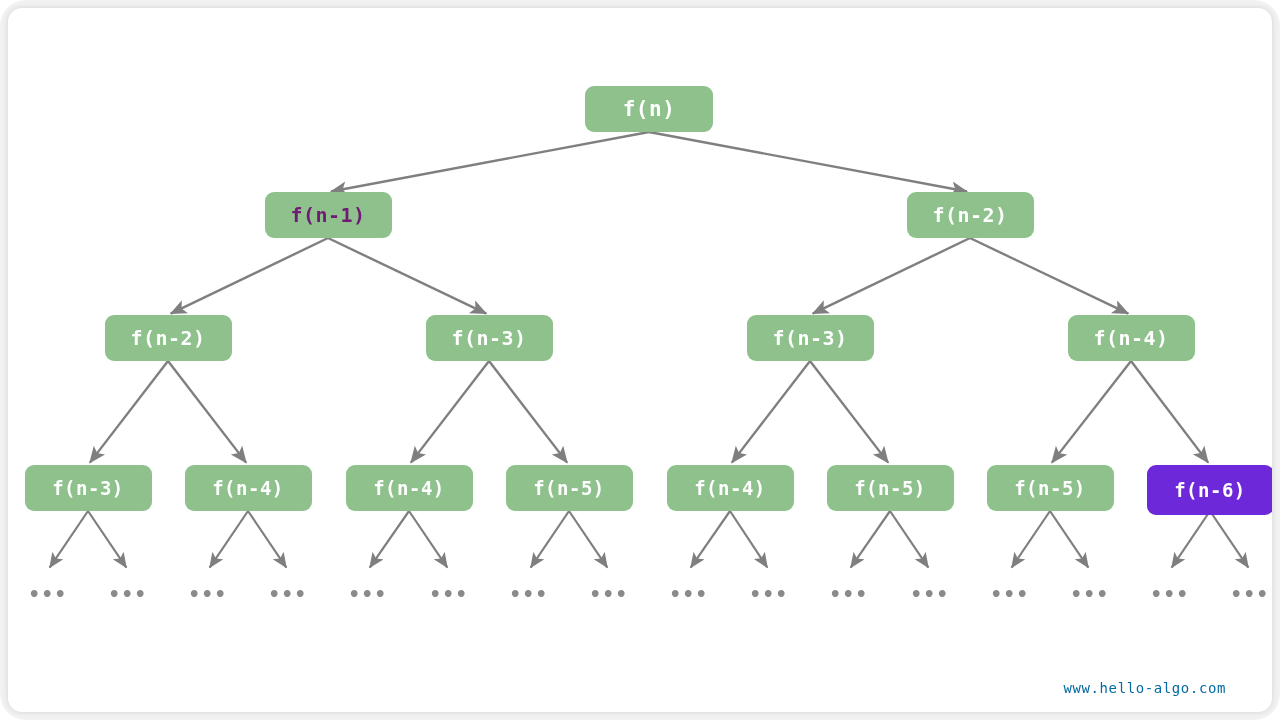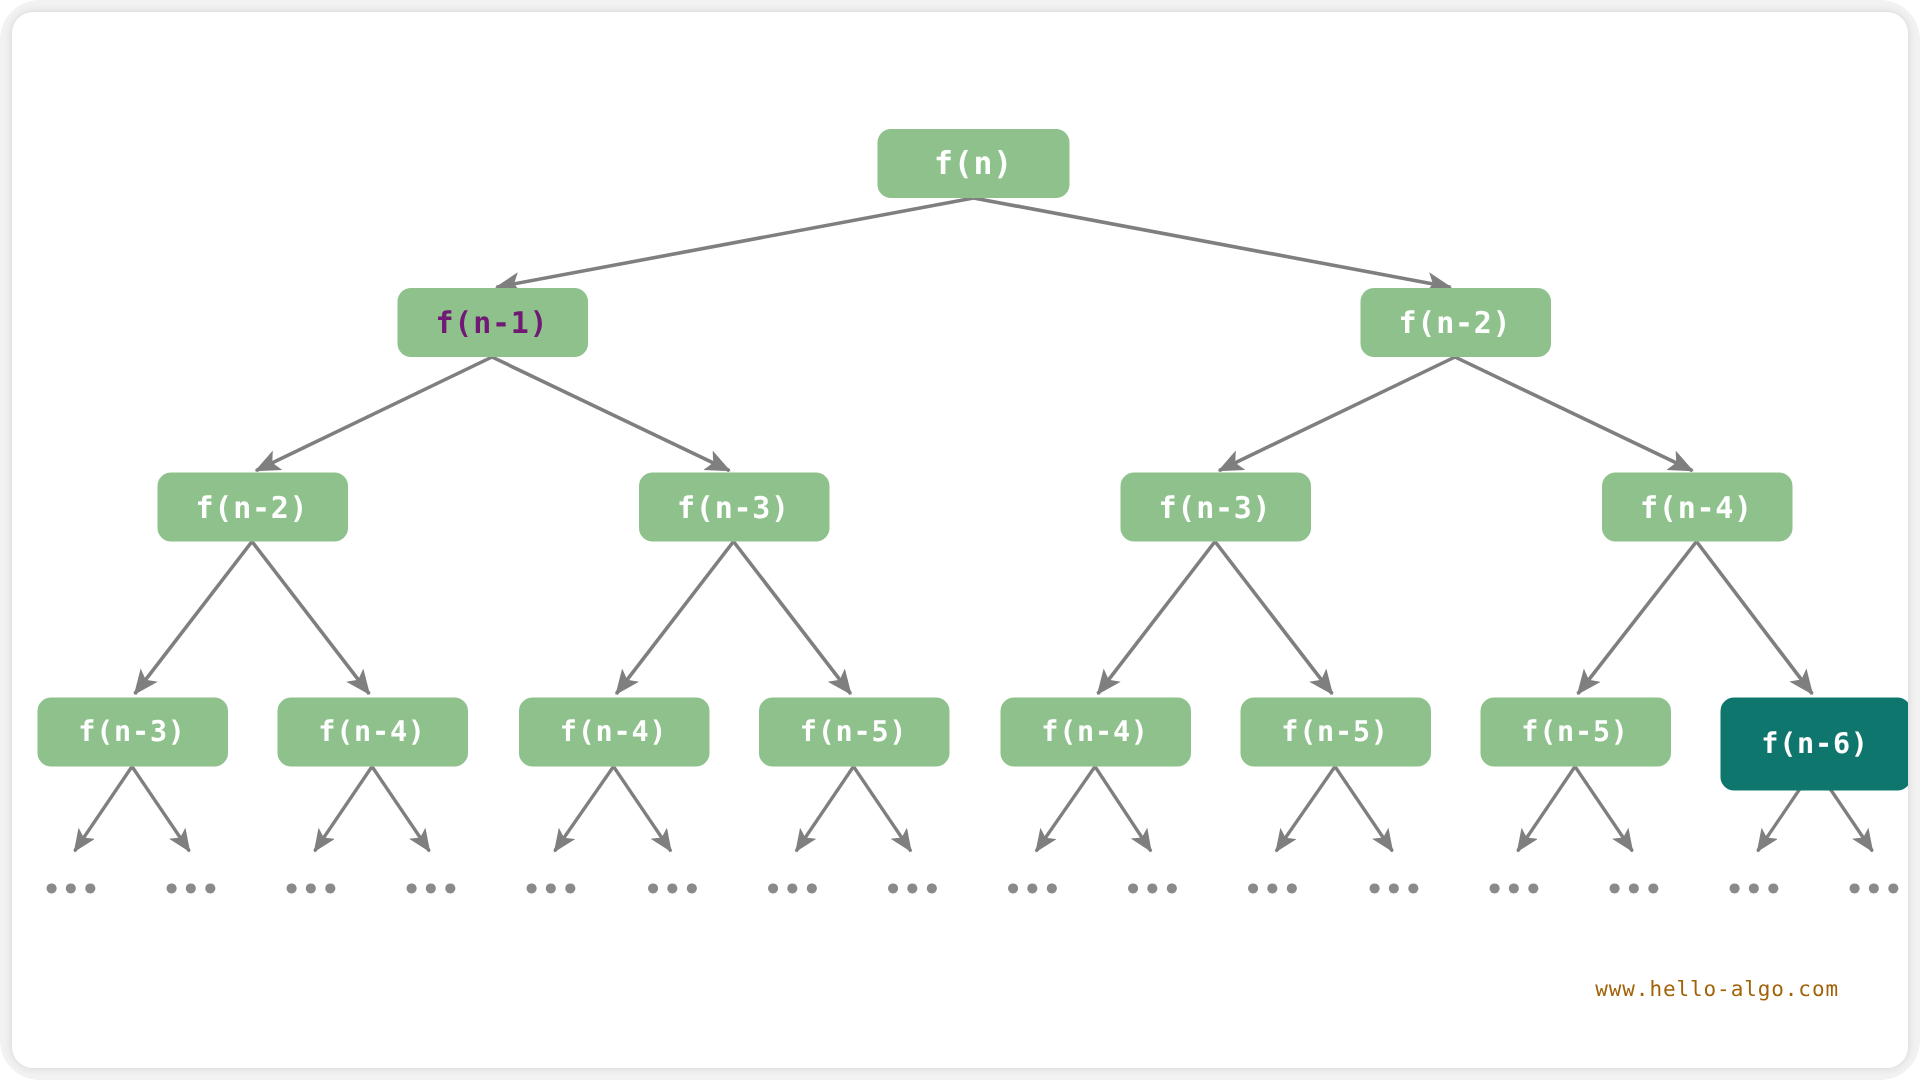--- a/index.html
+++ b/index.html
@@ -64,22 +64,22 @@
     font-size: 19px;
     font-weight: bold;
     letter-spacing: 1.5px;
     line-height: 1;
     transform: translate(-50%, -50%);
     user-select: none;
   }
   #watermark {
     position: absolute;
     right: 46px;
-    bottom: 44px;
-    color: #a16207;
+    bottom: 16px;
+    color: #0369a1;
     font-family: "DejaVu Sans Mono", monospace;
     font-size: 14px;
     letter-spacing: 0.6px;
     user-select: none;
   }
 </style>
 </head>
 <body>
 
 <div id="canvas">
@@ -163,21 +163,21 @@
         </div>
         <div class="node" style="left: 658.5px; top: 457px; width: 127px; height: 46px; font-size: 19px; background: rgb(142, 193, 140); color: rgb(255, 255, 255);">
           <span class="node-label">f(n-4)</span>
         </div>
         <div class="node" style="left: 818.5px; top: 457px; width: 127px; height: 46px; font-size: 19px; background: rgb(142, 193, 140); color: rgb(255, 255, 255);">
           <span class="node-label">f(n-5)</span>
         </div>
         <div class="node" style="left: 978.5px; top: 457px; width: 127px; height: 46px; font-size: 19px; background: rgb(142, 193, 140); color: rgb(255, 255, 255);">
           <span class="node-label">f(n-5)</span>
         </div>
-        <div class="node" style="left: 1138.5px; top: 457px; width: 127px; height: 62px; font-size: 19px; background: #0f766e; color: rgb(255, 255, 255); text-align: right;">
+        <div class="node" style="left: 1138.5px; top: 457px; width: 127px; height: 50px; font-size: 19px; background: #6d28d9; color: rgb(255, 255, 255); text-align: right;">
           <span class="node-label">f(n-6)</span>
         </div>
       </div>
     <div id="ellipsis-layer">
         <div class="ellipsis" style="left: 40px; top: 586px; color: rgb(138, 138, 138);">•••</div>
         <div class="ellipsis" style="left: 120px; top: 586px; color: rgb(138, 138, 138);">•••</div>
         <div class="ellipsis" style="left: 200px; top: 586px; color: rgb(138, 138, 138);">•••</div>
         <div class="ellipsis" style="left: 280px; top: 586px; color: rgb(138, 138, 138);">•••</div>
         <div class="ellipsis" style="left: 360px; top: 586px; color: rgb(138, 138, 138);">•••</div>
         <div class="ellipsis" style="left: 441px; top: 586px; color: rgb(138, 138, 138);">•••</div>

